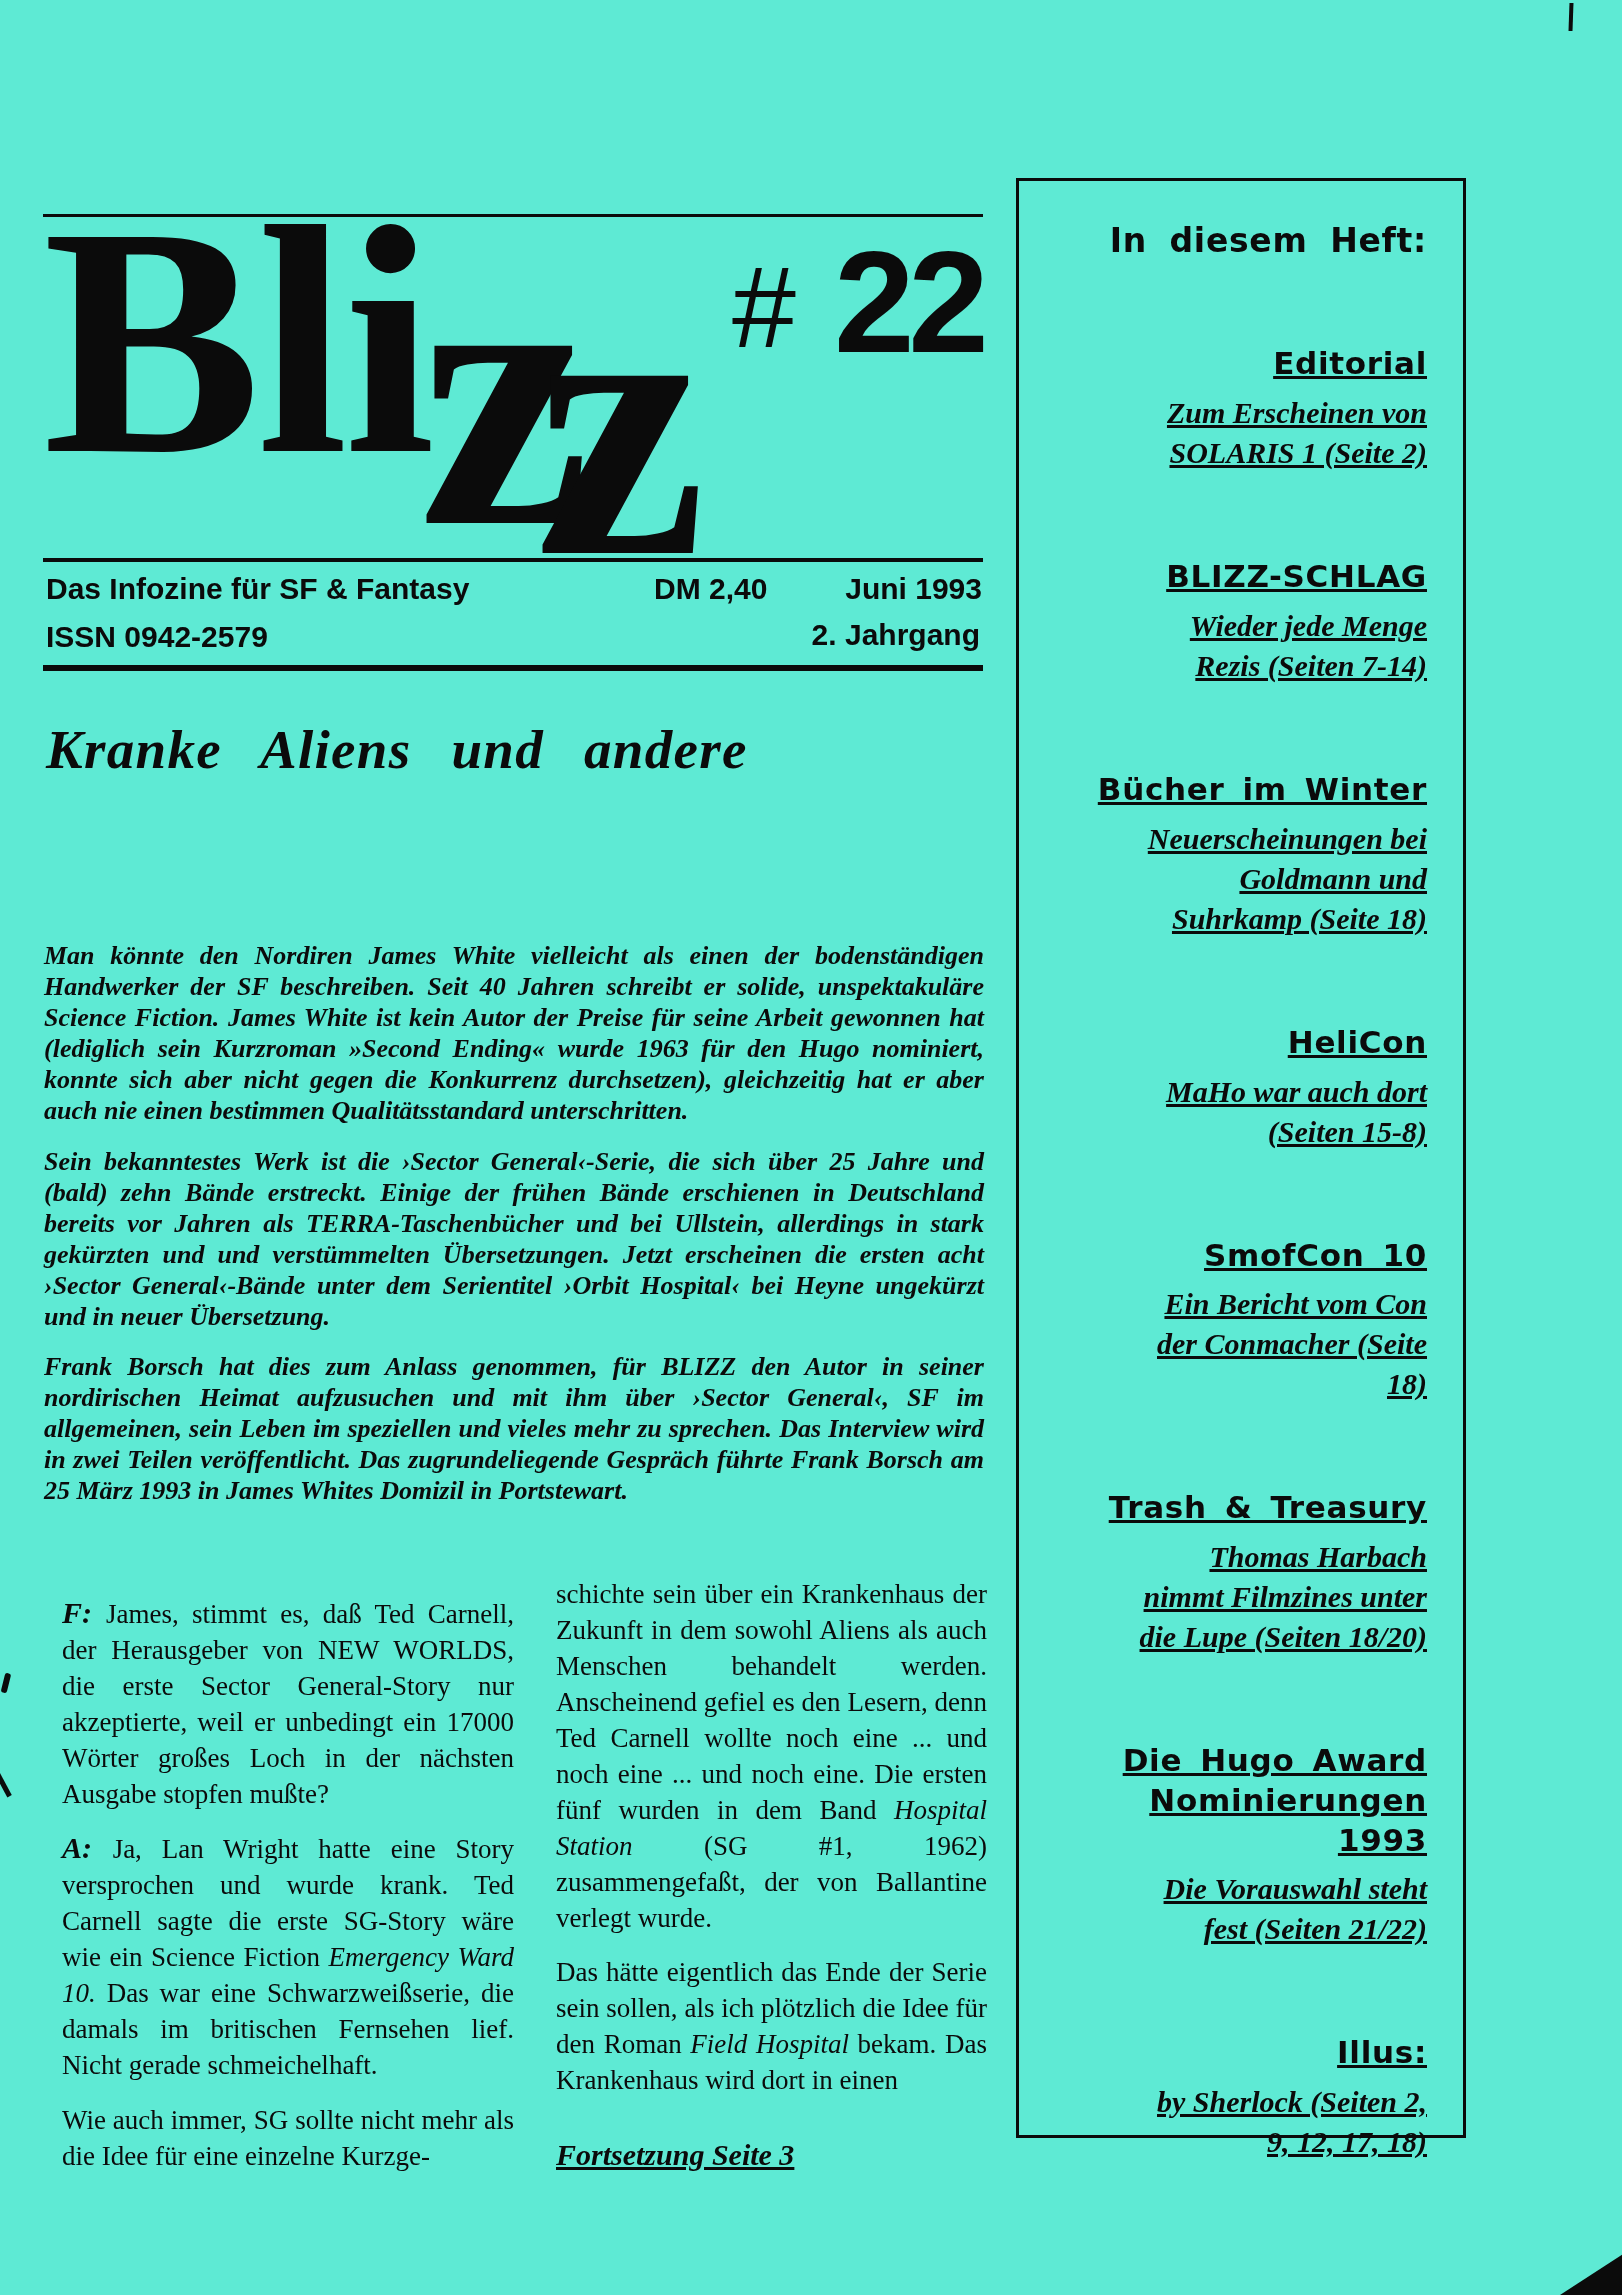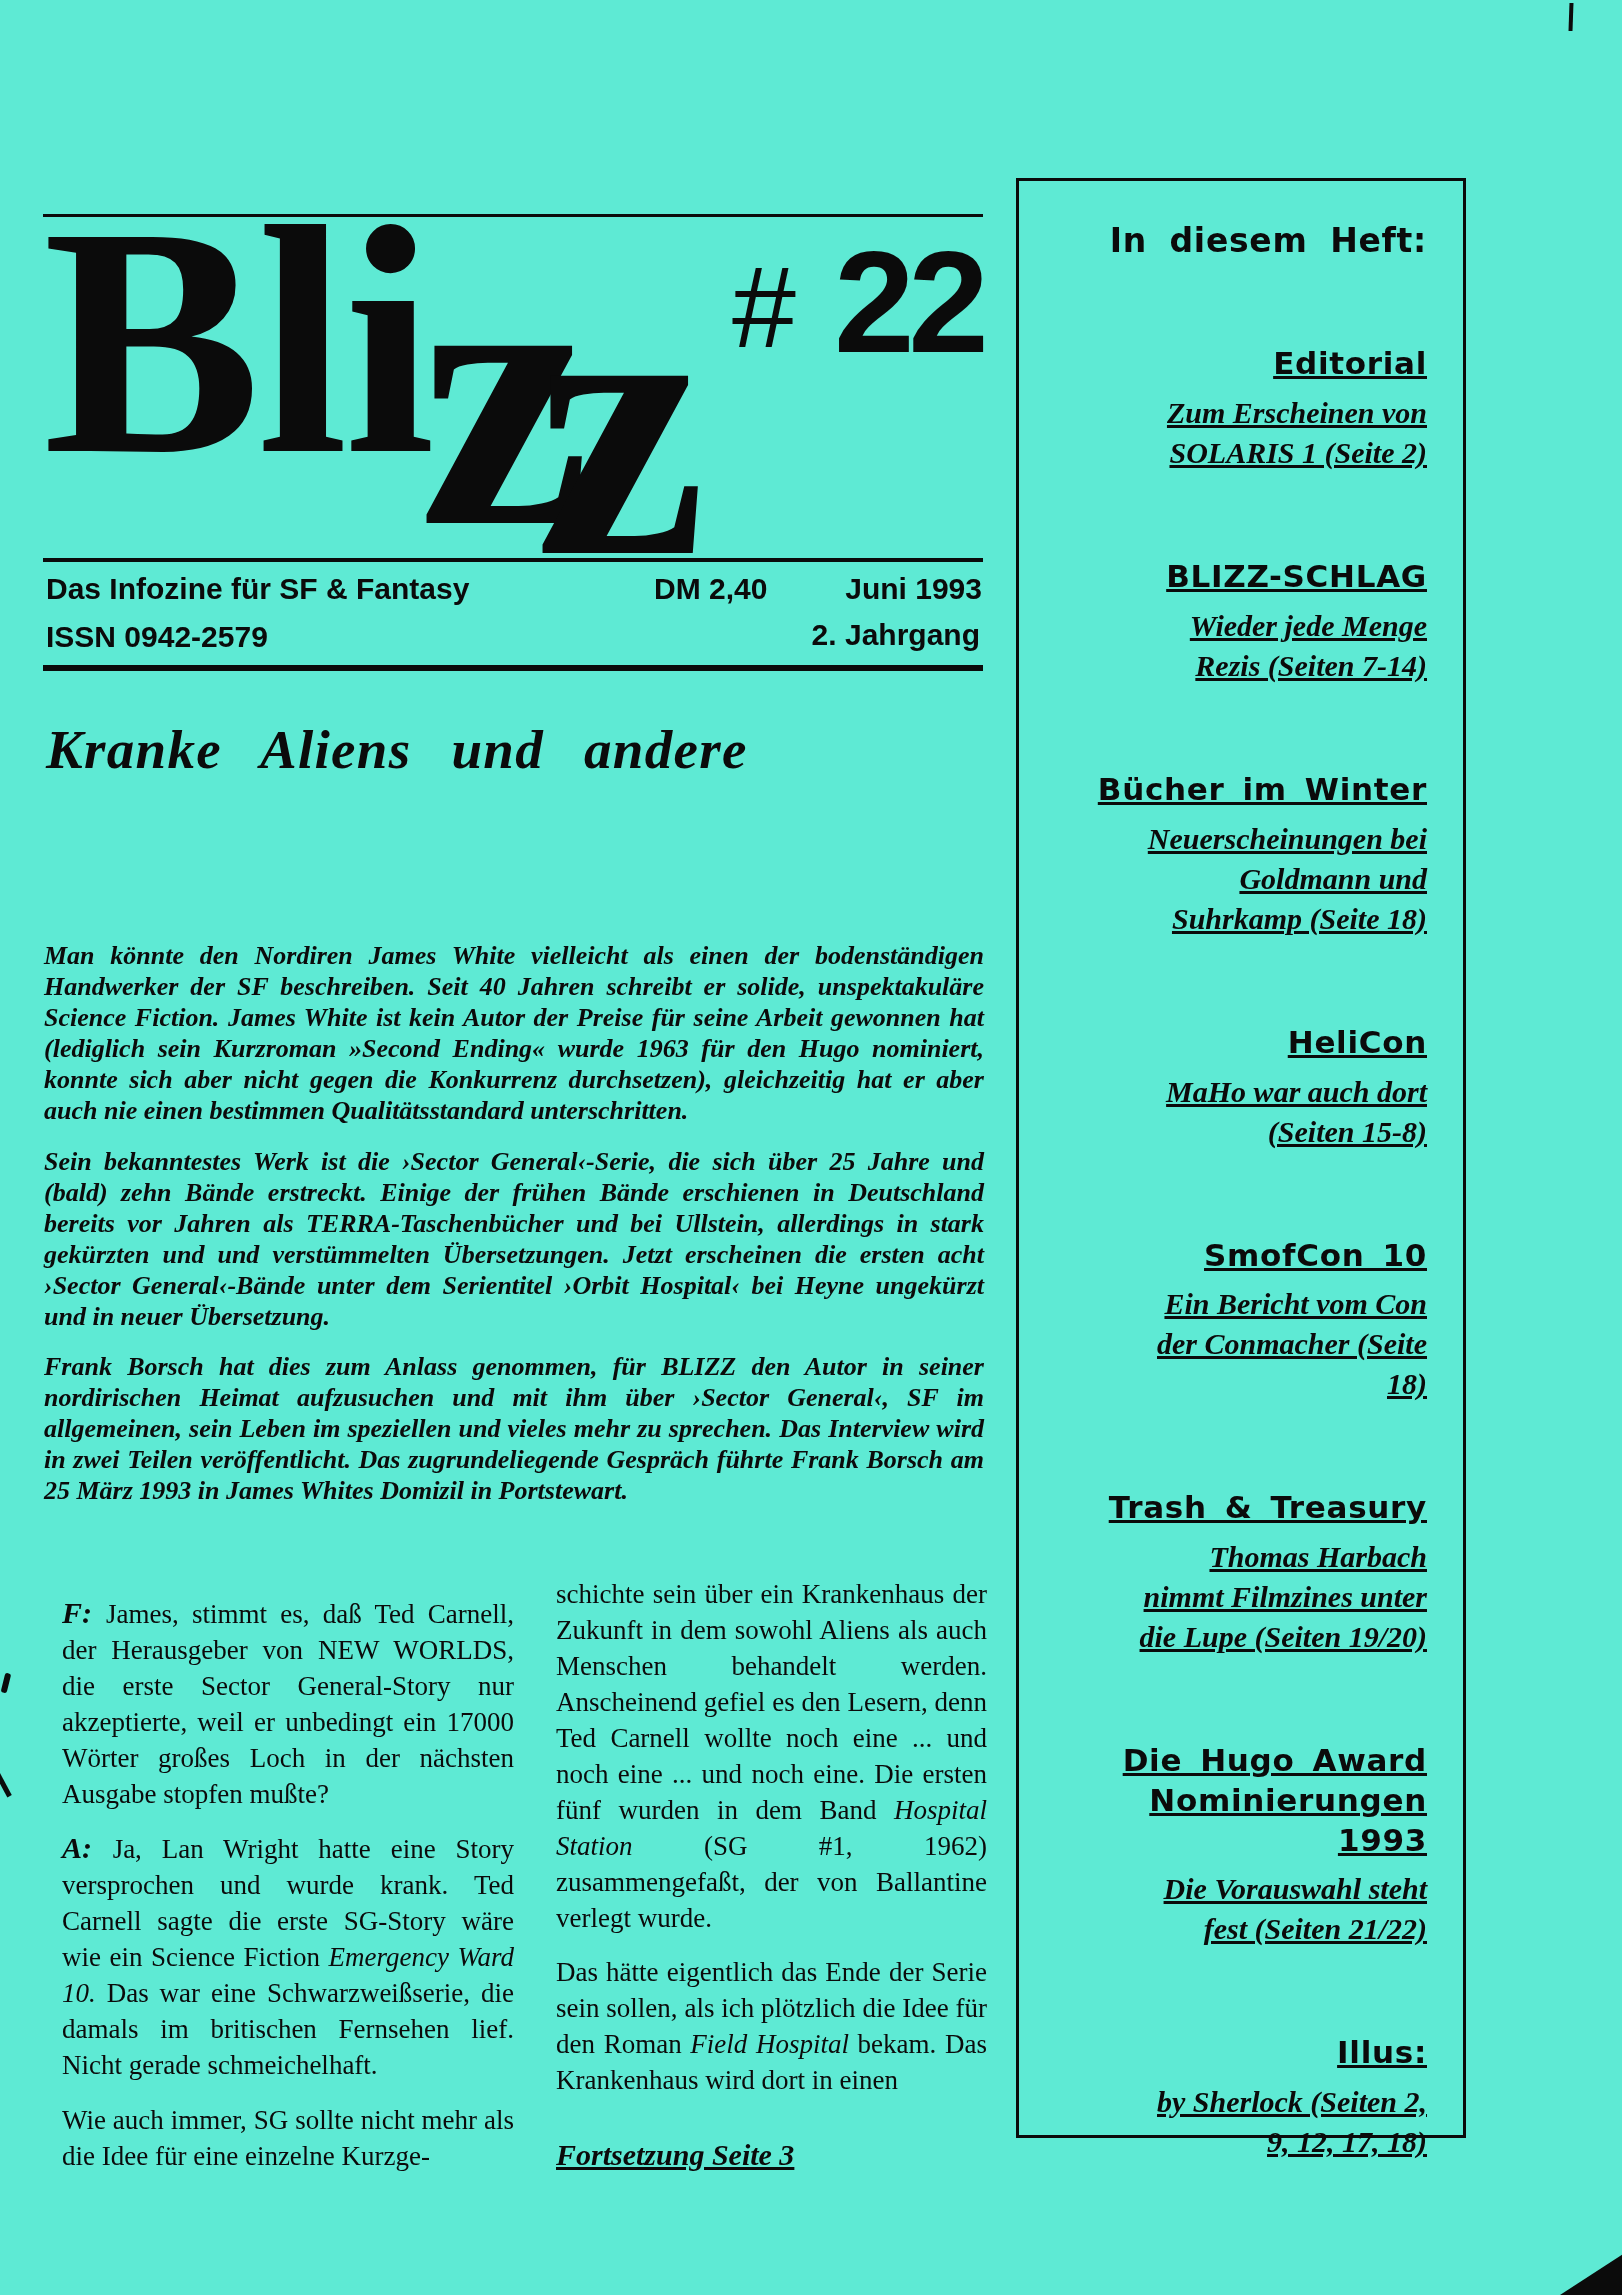--- a/index.html
+++ b/index.html
@@ -126,21 +126,21 @@
       <p>MaHo war auch dort (Seiten 15-8)</p>
     </section>
 
     <section class="toc-section">
       <h3>SmofCon 10</h3>
       <p>Ein Bericht vom Con der Conmacher (Seite 18)</p>
     </section>
 
     <section class="toc-section">
       <h3>Trash &amp; Treasury</h3>
-      <p>Thomas Harbach nimmt Filmzines unter die Lupe (Seiten 19/20)</p>
+      <p>Thomas Harbach nimmt Filmzines unter die Lupe (Seiten 18/20)</p>
     </section>
 
     <section class="toc-section">
       <h3>Die Hugo Award Nominierungen 1993</h3>
       <p>Die Vorauswahl steht fest (Seiten 21/22)</p>
     </section>
 
     <section class="toc-section">
       <h3>Illus:</h3>
       <p>by Sherlock (Seiten 2, 9, 12, 17, 18)</p>

